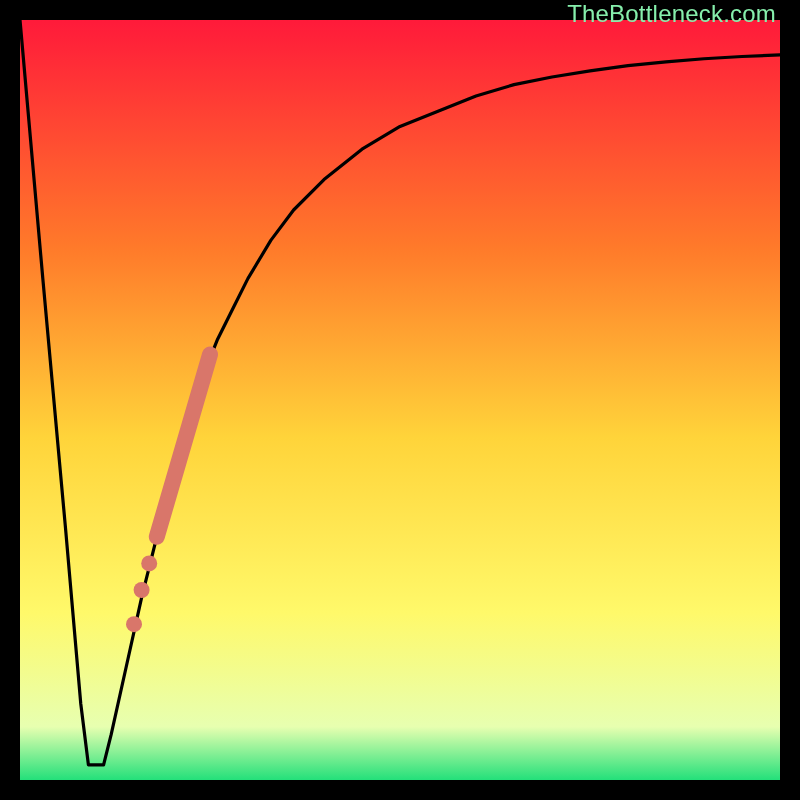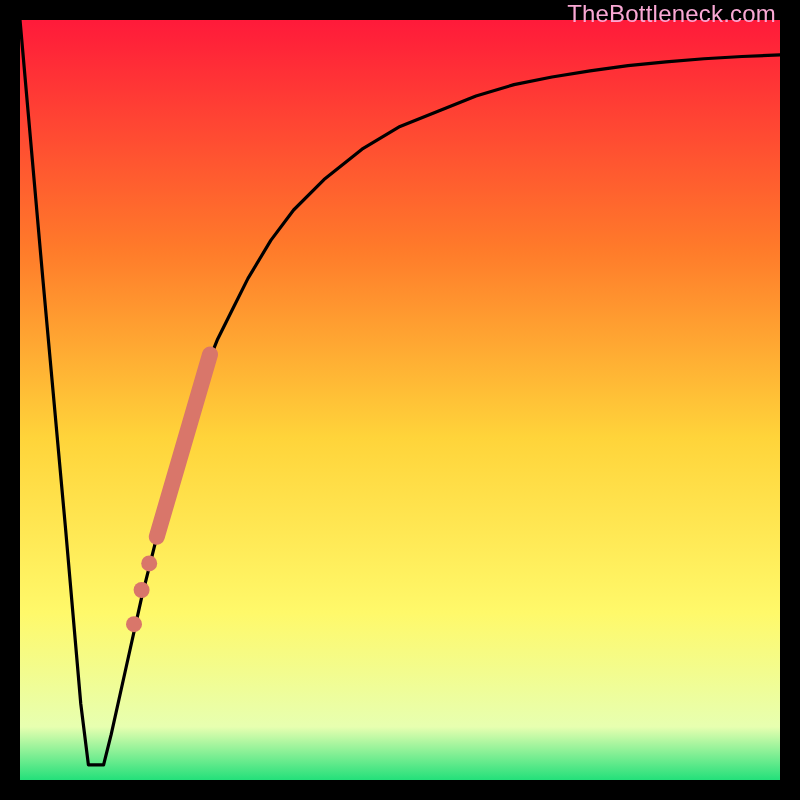--- a/index.html
+++ b/index.html
@@ -23,21 +23,21 @@
     position: absolute;
     left: 0;
     top: 0;
     width: 760px;
     height: 760px;
   }
   .watermark {
     position: absolute;
     top: 0px;
     right: 24px;
-    color: #f9a8d4;
+    color: #86efac;
     font-size: 24px;
     font-weight: 400;
     letter-spacing: 0.2px;
     user-select: none;
   }
 </style>
 </head>
 <body>
 
 <div class="frame">

